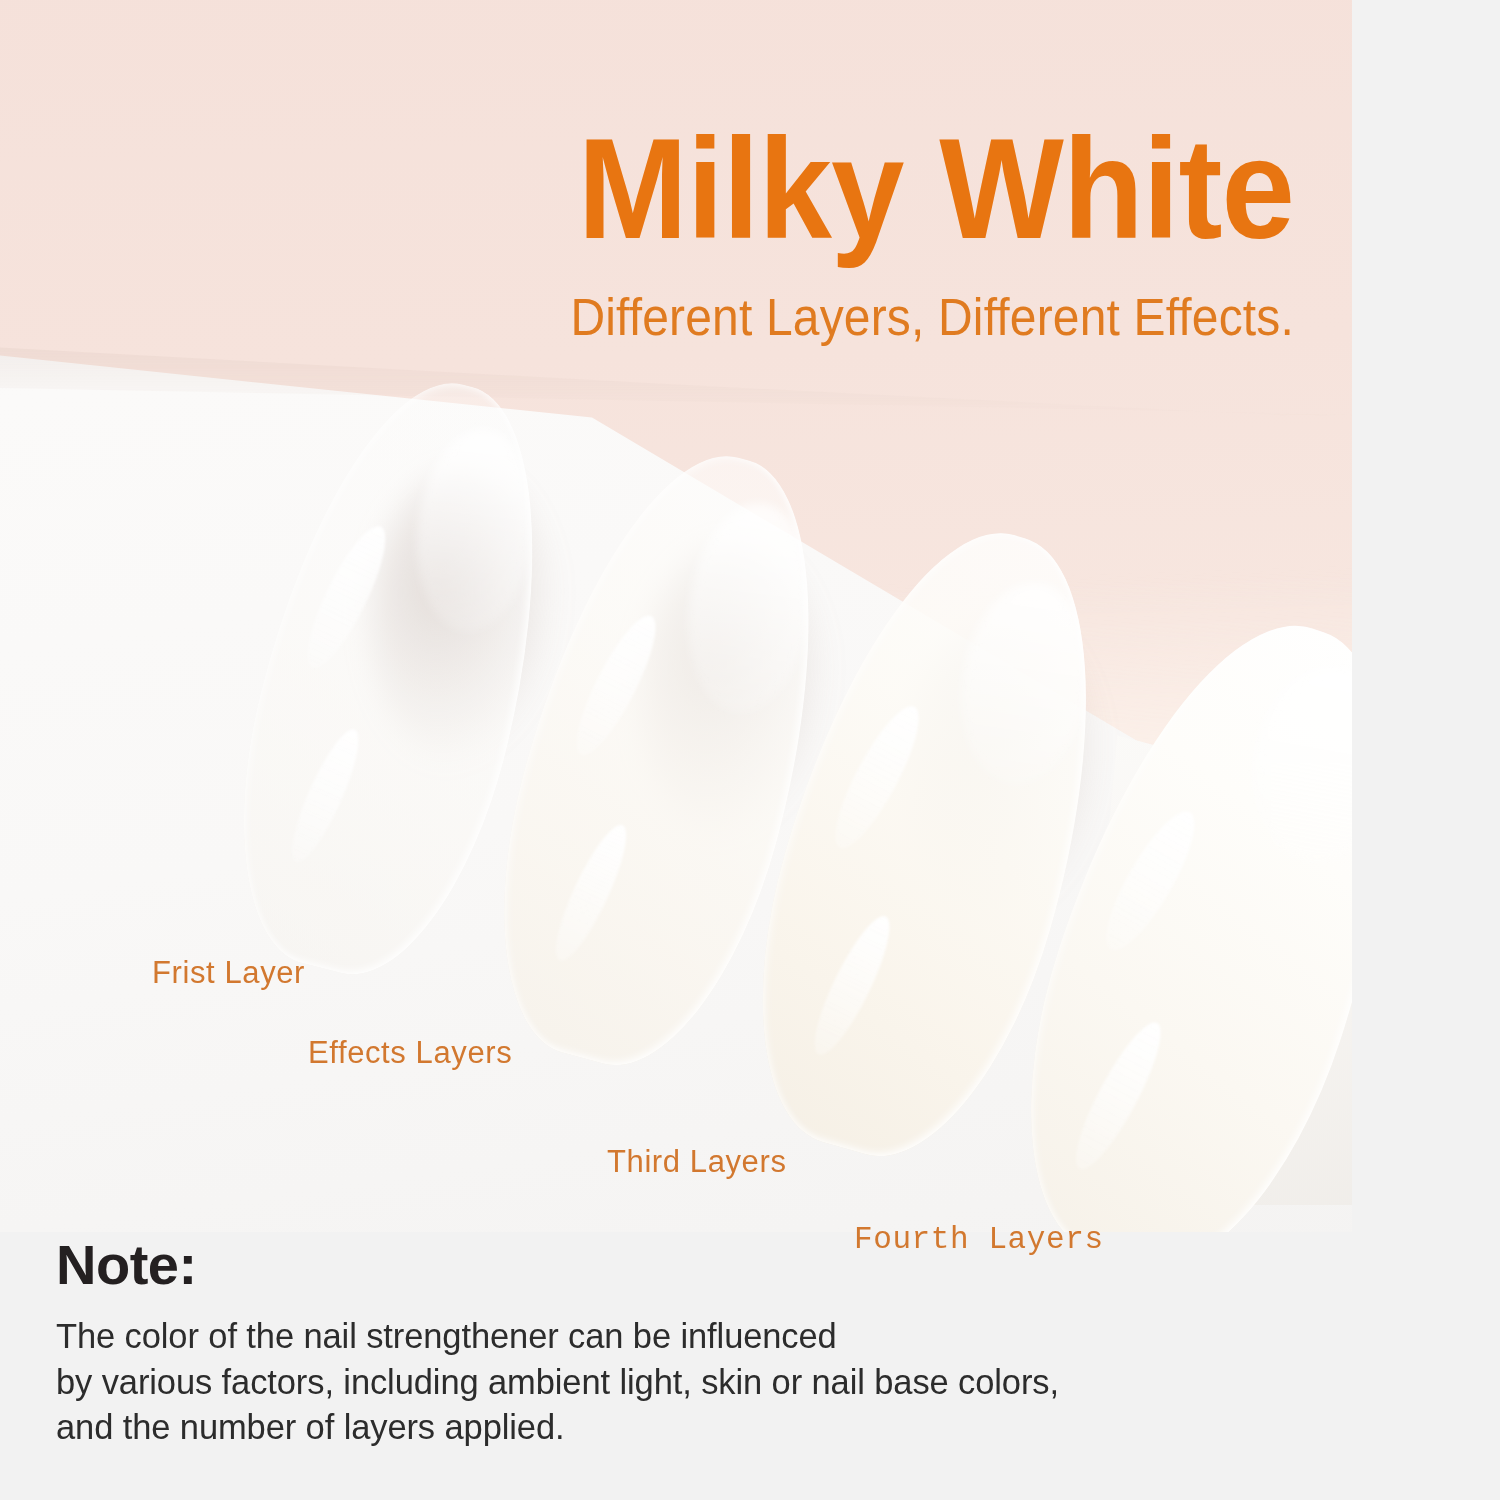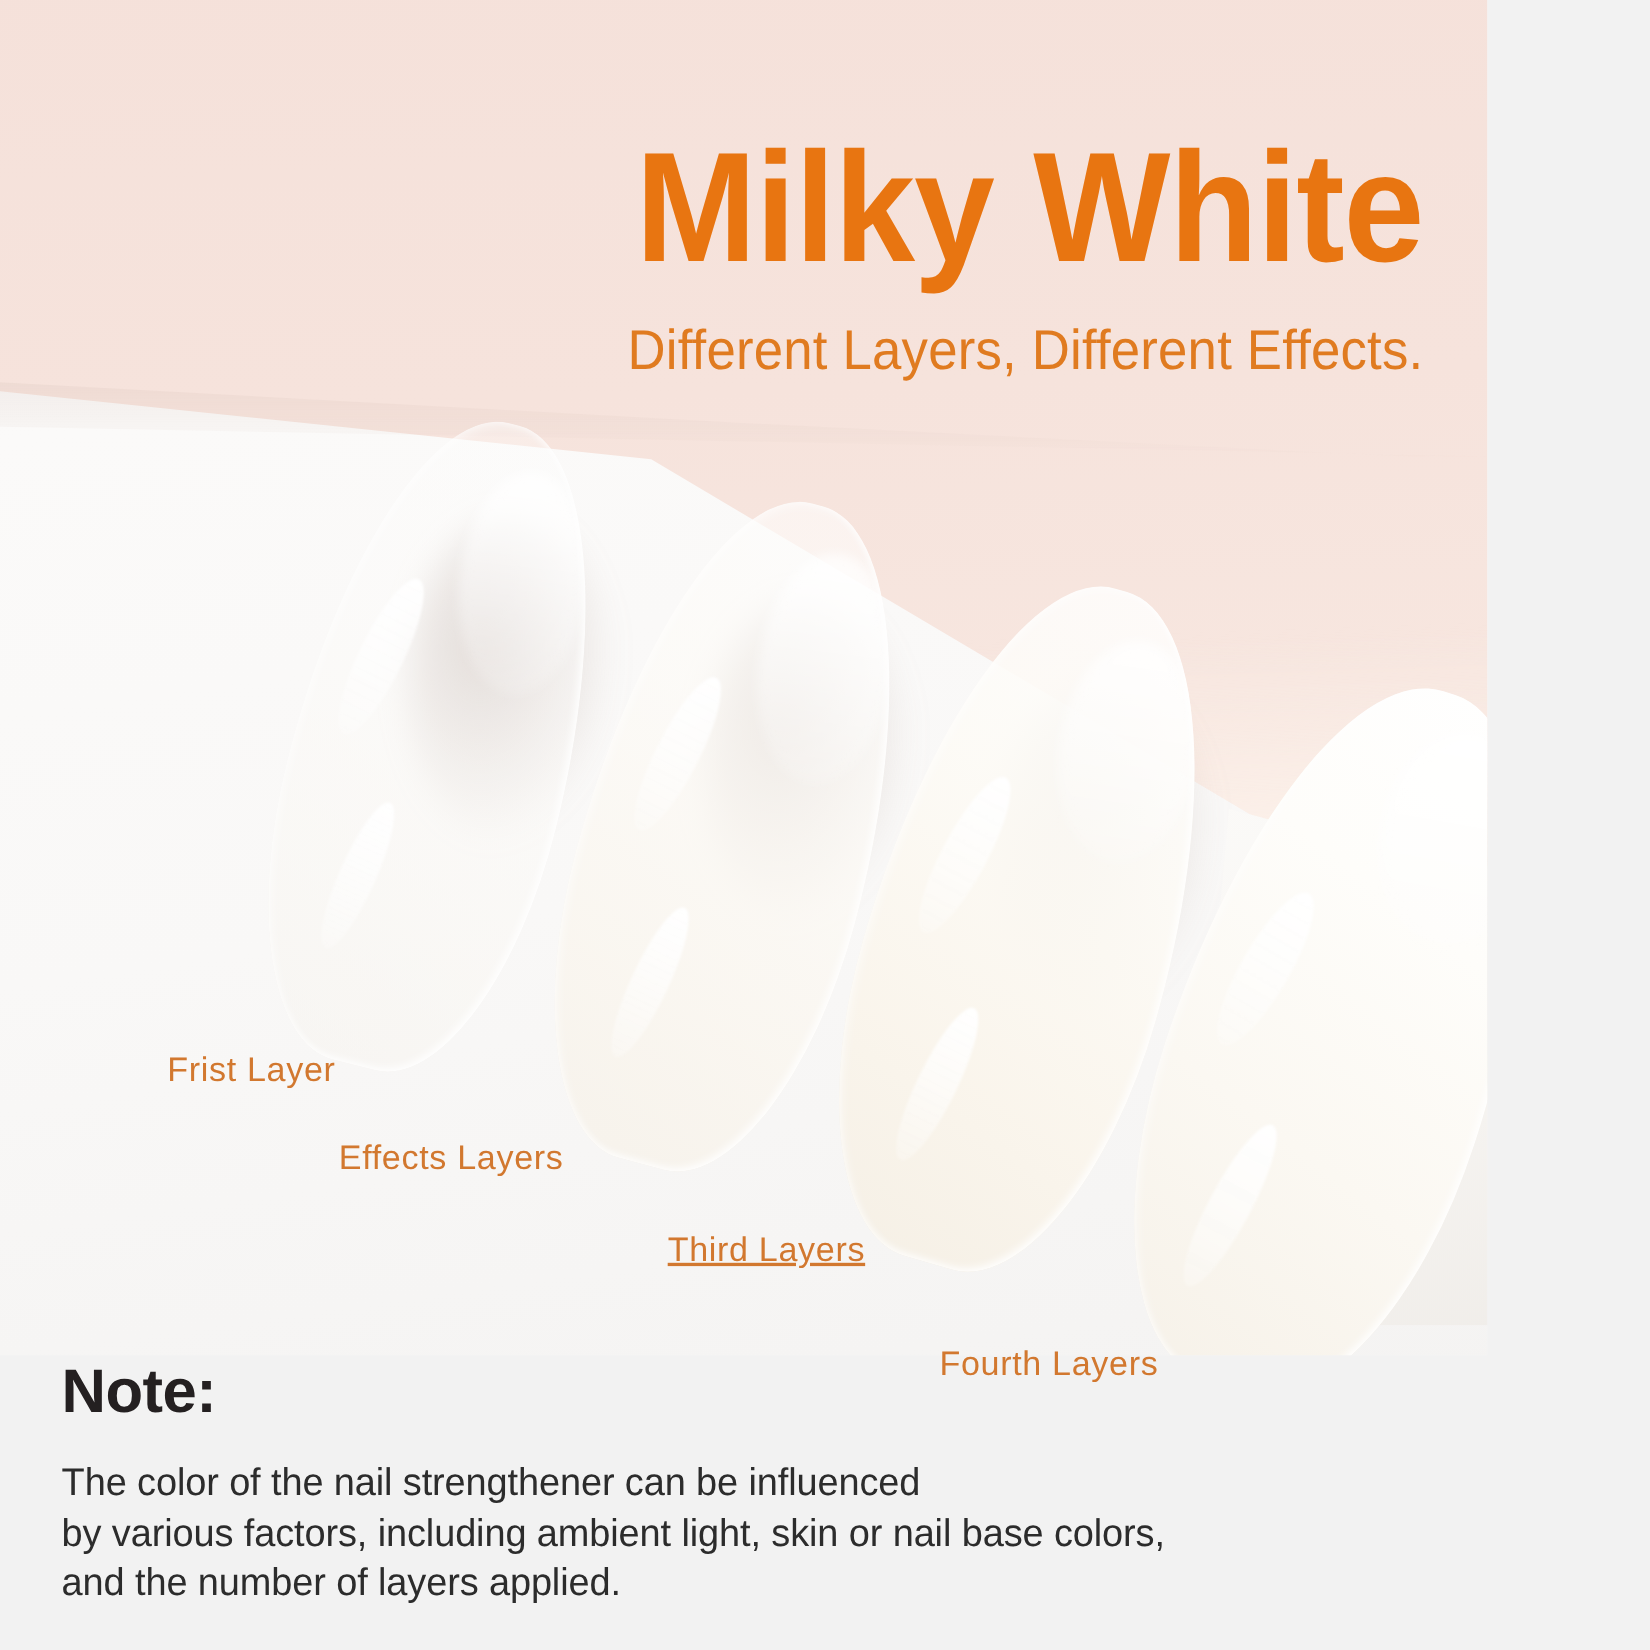--- a/index.html
+++ b/index.html
@@ -160,35 +160,35 @@
     font-family:"Liberation Sans", sans-serif;
     font-weight:400;
     font-size:31px;
     letter-spacing:.6px;
     color:#d2782f;
     white-space:nowrap;
     margin-left:42px;
   }
   #label1 { left:110px;  top:955px;  }
   #label2 { left:266px;  top:1035px; }
-  #label3 { left:565px;  top:1118px;text-decoration:underline; }
-  #label4 { left:812px;  top:1222px; }
+  #label3 { left:565px;  top:1144px; }
+  #label4 { left:812px;  top:1222px;font-family:Liberation Mono, monospace; }
 
   
   .note {
     position:absolute;
     left:56px; top:1232px; right:40px;
   }
   .note-title {
     font-family:"Liberation Sans", sans-serif;
     font-weight:700;
     font-size:56px;
     color:#242021;
     letter-spacing:-.5px;
-    margin-bottom:28px;
+    margin-bottom:16px;
   }
   .note-body {
     font-family:"Liberation Sans", sans-serif;
     font-weight:400;
     font-size:35px;
     line-height:1.30;
     color:#2c2c2c;
     letter-spacing:-.1px;
     transform: scaleX(.985);
     transform-origin: left top;

